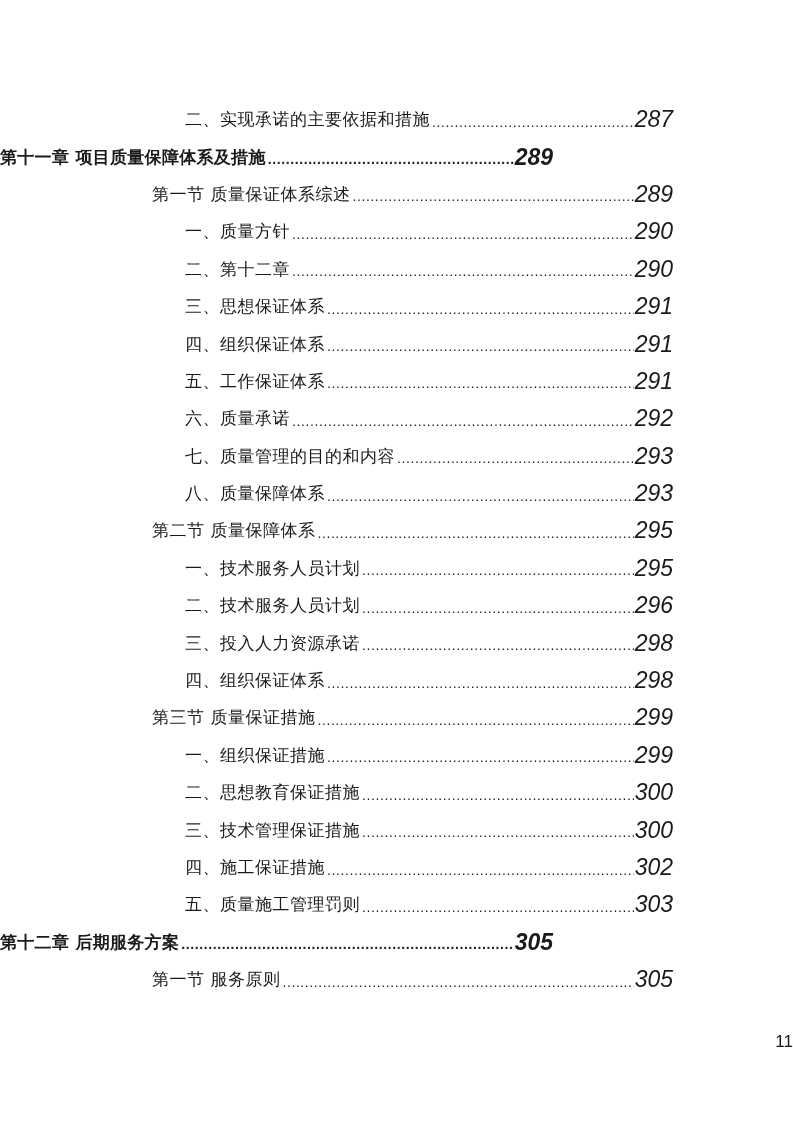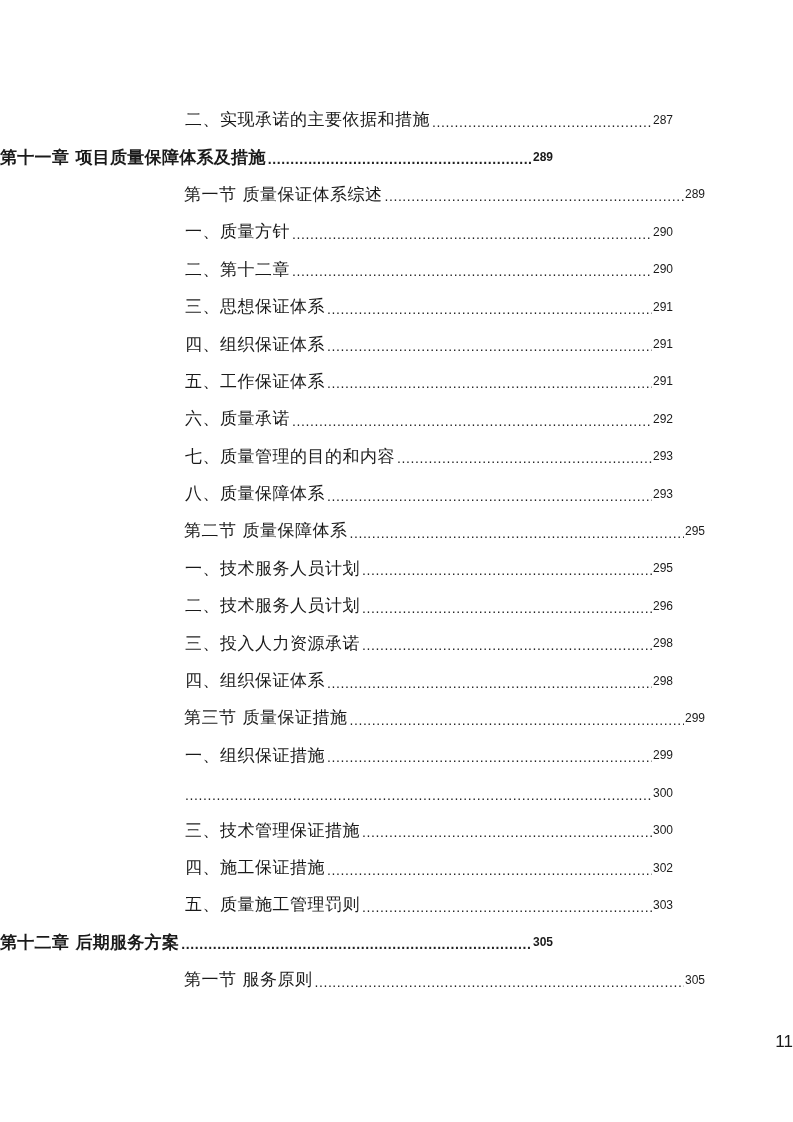--- a/index.html
+++ b/index.html
@@ -5,26 +5,26 @@
   html, body { margin: 0; padding: 0; background: #ffffff; }
   body { width: 793px; height: 1122px; position: relative; overflow: hidden;
          font-family: "DejaVu Serif", "Liberation Serif", serif; color: #1a1a1a; }
   .toc { position: absolute; left: 0; top: 101px; width: 793px; }
   .row { position: relative; height: 37.4px; display: flex; align-items: center;
          font-size: 17px; }
   .row .title { white-space: nowrap; background: #fff; padding-right: 2px; position: relative; z-index: 1; letter-spacing: 0.5px; }
   .row .dots { flex: 1; overflow: hidden; white-space: nowrap; position: relative; top: 2px;
                font-family: "Liberation Sans", sans-serif; font-size: 14px; color: #222; letter-spacing: 0.6px; }
   .row .dots::before { content: "................................................................................................................................................................................................................................"; }
-  .row .page { white-space: nowrap; font-family: "Liberation Sans", sans-serif; font-size: 12px; padding-left: 1px; }
+  .row .page { white-space: nowrap; font-family: "Liberation Sans", sans-serif; font-size: 23px; padding-left: 1px; font-style: italic; }
   .lvl-0 { width: 553px; font-weight: bold; font-family: "DejaVu Sans", "Liberation Sans", sans-serif; }
   .lvl-0 .title { font-weight: bold; letter-spacing: 0.3px; }
   .lvl-0 .dots { font-weight: bold; }
   .lvl-0 .page { font-weight: bold; }
-  .lvl-1 { padding-left: 152px; width: 521px; margin-left: 32px; }
+  .lvl-1 { padding-left: 152px; width: 521px; }
   .lvl-2 { padding-left: 185px; width: 488px; align-items: center; }
   .footer { position: absolute; top: 1032px; left: 0; width: 793px; text-align: right;
             font-family: "Liberation Sans", sans-serif; font-size: 17px; color: #1a1a1a; }
 </style>
 </head>
 <body>
 
 <div class="toc">
   <div class="row lvl-2">
       <span class="title">二、实现承诺的主要依据和措施</span>
@@ -110,20 +110,21 @@
       <span class="title">第三节  质量保证措施</span>
       <span class="dots"></span>
       <span class="page">299</span>
     </div>
   <div class="row lvl-2">
       <span class="title">一、组织保证措施</span>
       <span class="dots"></span>
       <span class="page">299</span>
     </div>
   <div class="row lvl-2">
+      <span class="title">二、思想教育保证措施</span>
       <span class="dots"></span>
       <span class="page">300</span>
     </div>
   <div class="row lvl-2">
       <span class="title">三、技术管理保证措施</span>
       <span class="dots"></span>
       <span class="page">300</span>
     </div>
   <div class="row lvl-2">
       <span class="title">四、施工保证措施</span>

